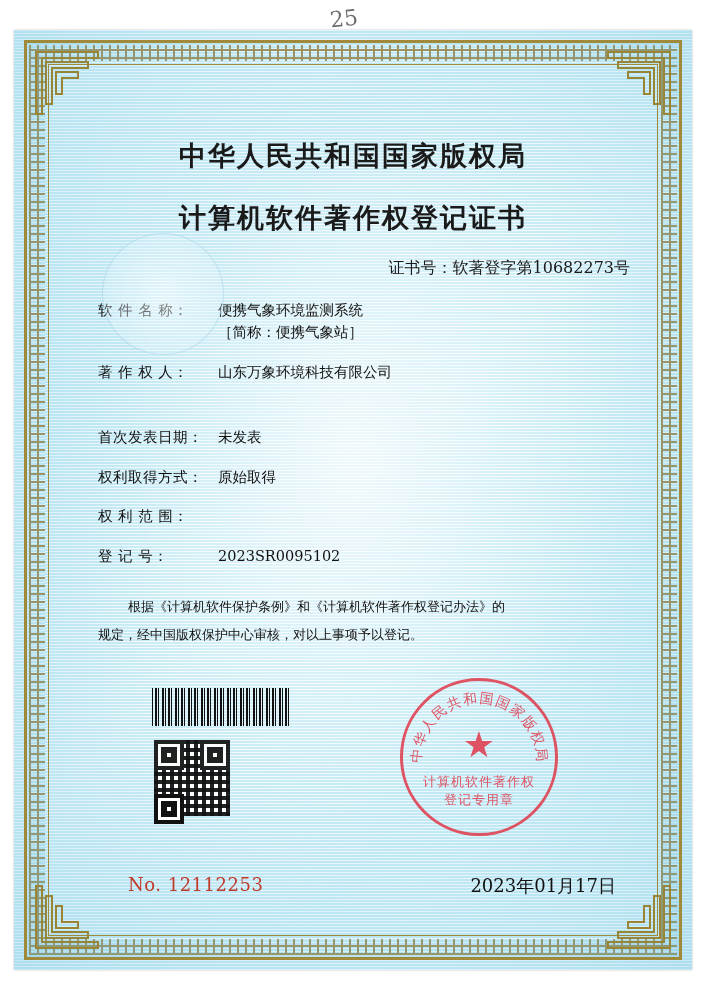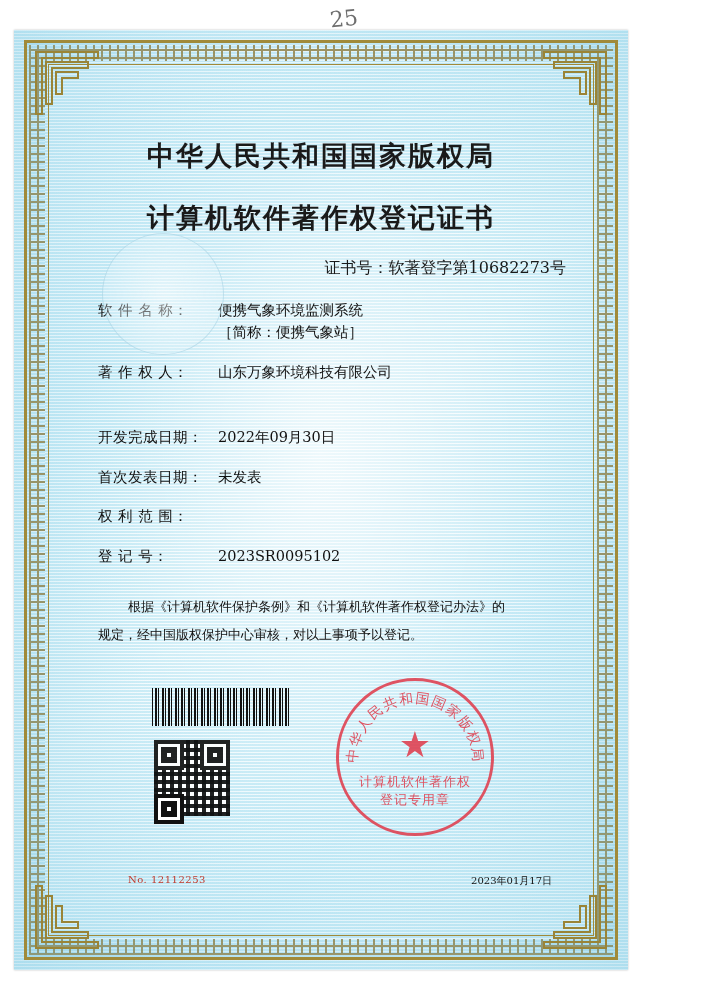--- a/index.html
+++ b/index.html
@@ -13,21 +13,21 @@
     font-family: "Liberation Serif", "DejaVu Serif", serif;
     position: relative;
     overflow: hidden;
   }
 
   
   #certificate {
     position: absolute;
     left: 14px;
     top: 30px;
-    width: 614px;
+    width: 678px;
     height: 940px;
     background:
       repeating-linear-gradient(
         0deg,
         rgba(255,255,255,0.55) 0px,
         rgba(255,255,255,0.55) 1px,
         rgba(175,225,240,0.55) 1px,
         rgba(175,225,240,0.55) 3px
       ),
       linear-gradient(135deg, #ddf3fb 0%, #c8ebf7 25%, #e6f7fc 50%, #cdeefa 75%, #dff4fb 100%);
@@ -292,21 +292,21 @@
   .seal .seal-line2 { top: 110px; }
 
   .footer {
     position: absolute;
     left: 0;
     right: 0;
     top: 796px;
     display: flex;
     justify-content: space-between;
     padding: 0 28px 0 66px;
-    font-size: 10px;
+    font-size: 18px;
     color: #111;
     font-family: "DejaVu Serif", "Liberation Serif", serif;
   }
   .footer .serial { color: #c0392b; letter-spacing: 0.5px; }
   .footer .date { color: #111; }
 
   
   .handmark {
     position: absolute;
     left: 330px;
@@ -386,30 +386,30 @@
         </div>
       </div>
 
       <div class="field-row">
         <div class="field-label">著 作 权 人：</div>
         <div class="field-value">山东万象环境科技有限公司</div>
       </div>
 
       <div class="gap-lg"></div>
 
-      <div class="field-row">
-        <div class="field-label">开发完成日期：</div>
-        <div class="field-value">2022年09月30日</div>
-      </div>
 
       <div class="field-row">
         <div class="field-label">首次发表日期：</div>
         <div class="field-value">未发表</div>
       </div>
 
+      <div class="field-row">
+        <div class="field-label">权利取得方式：</div>
+        <div class="field-value">原始取得</div>
+      </div>
 
       <div class="field-row">
         <div class="field-label">权 利 范 围：</div>
       </div>
 
       <div class="field-row">
         <div class="field-label">登 记 号：</div>
         <div class="field-value">2023SR0095102</div>
       </div>
 

